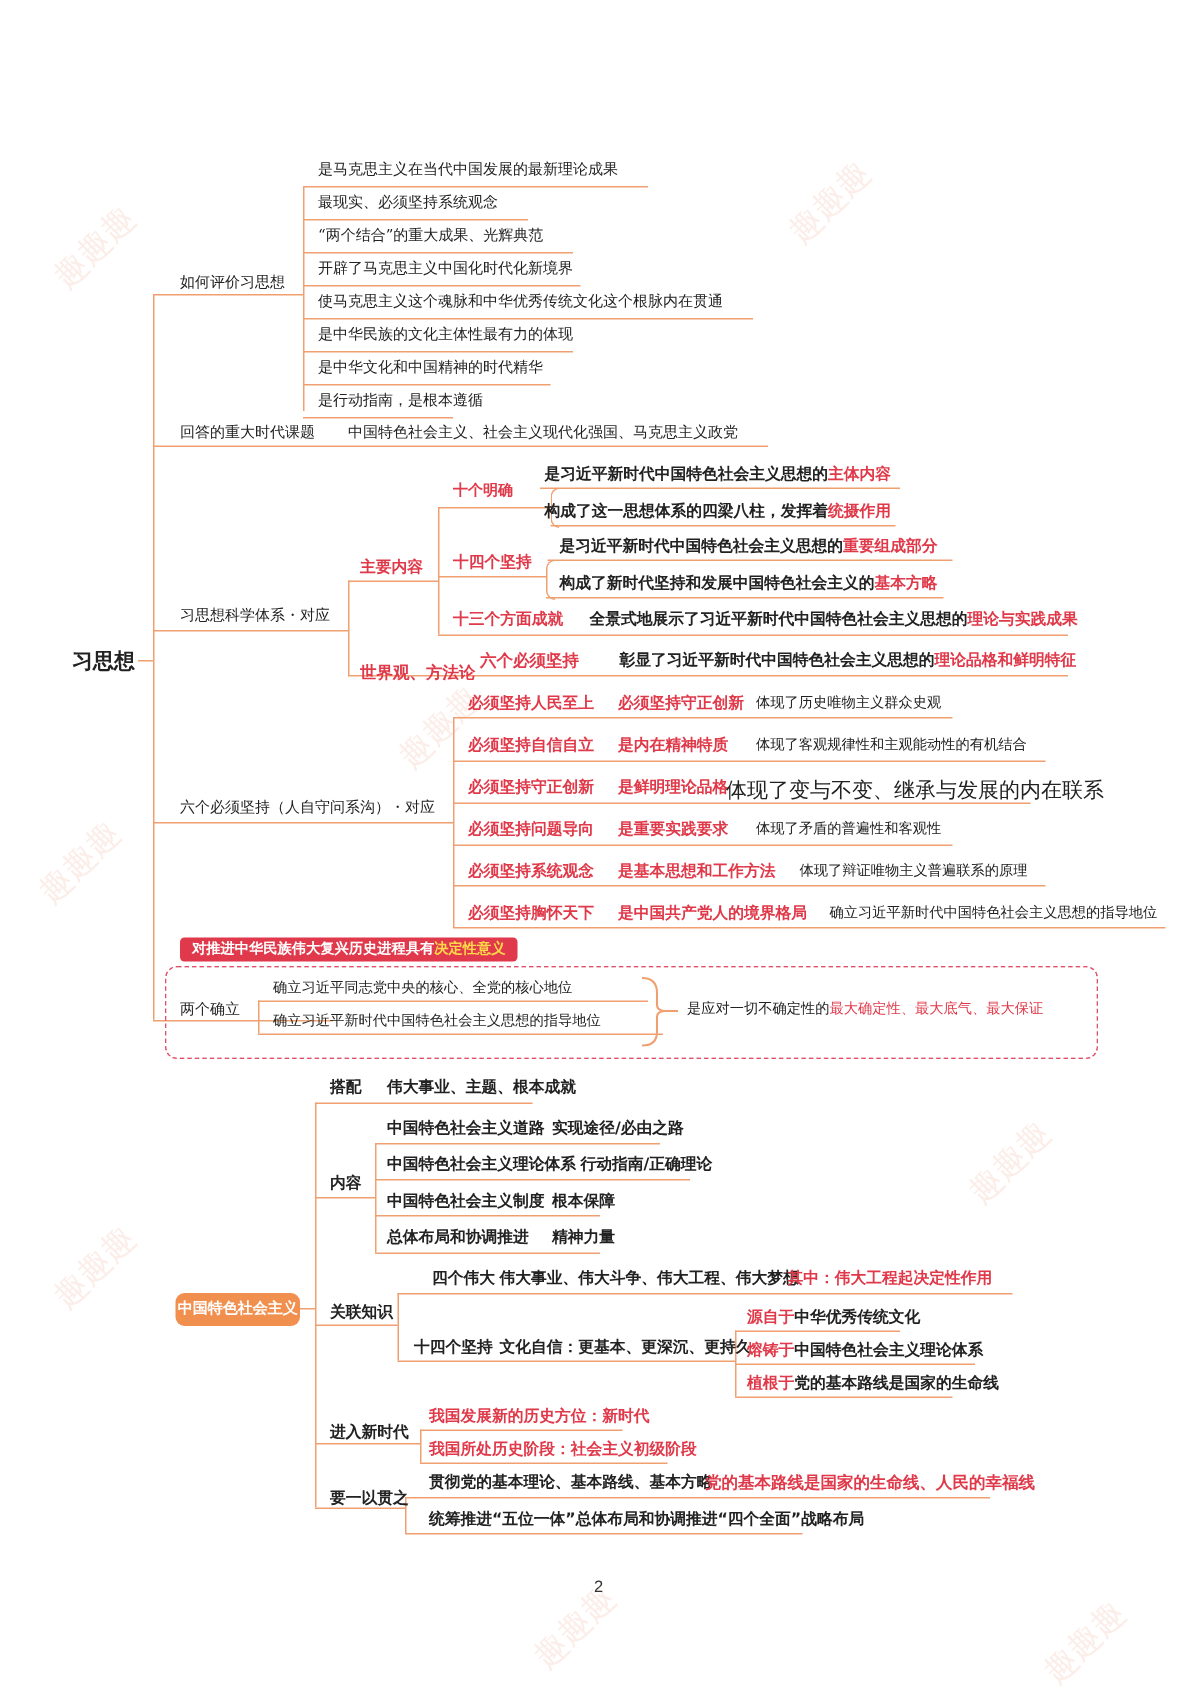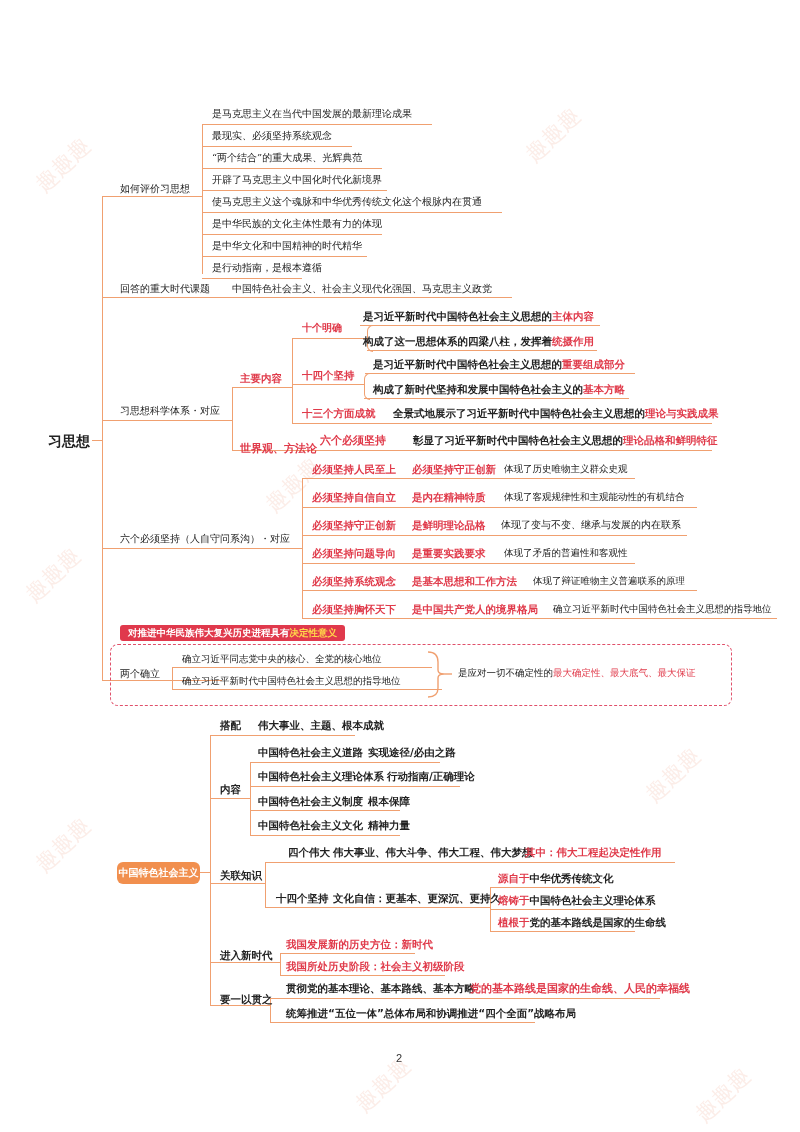--- a/index.html
+++ b/index.html
@@ -109,21 +109,21 @@
 
 <div class="t hw" style="left:120px;top:534px">六个必须坚持（人自守问系沟）・对应</div>
 <div class="t rb" style="left:312px;top:464px;font-size:10.5px">必须坚持人民至上</div>
 <div class="t rb" style="left:412px;top:464px;font-size:10.5px">必须坚持守正创新</div>
 <div class="t hw" style="left:504px;top:464px;font-size:9.5px">体现了历史唯物主义群众史观</div>
 <div class="t rb" style="left:312px;top:492px;font-size:10.5px">必须坚持自信自立</div>
 <div class="t rb" style="left:412px;top:492px;font-size:10.5px">是内在精神特质</div>
 <div class="t hw" style="left:504px;top:492px;font-size:9.5px">体现了客观规律性和主观能动性的有机结合</div>
 <div class="t rb" style="left:312px;top:520px;font-size:10.5px">必须坚持守正创新</div>
 <div class="t rb" style="left:412px;top:520px;font-size:10.5px">是鲜明理论品格</div>
-<div class="t hw" style="left:501px;top:520px;font-size:10px">体现了变与不变、继承与发展的内在联系</div>
+<div class="t hw" style="left:484px;top:520px;font-size:14px">体现了变与不变、继承与发展的内在联系</div>
 <div class="t rb" style="left:312px;top:548px;font-size:10.5px">必须坚持问题导向</div>
 <div class="t rb" style="left:412px;top:548px;font-size:10.5px">是重要实践要求</div>
 <div class="t hw" style="left:504px;top:548px;font-size:9.5px">体现了矛盾的普遍性和客观性</div>
 <div class="t rb" style="left:312px;top:576px;font-size:10.5px">必须坚持系统观念</div>
 <div class="t rb" style="left:412px;top:576px;font-size:10.5px">是基本思想和工作方法</div>
 <div class="t hw" style="left:533px;top:576px;font-size:9.5px">体现了辩证唯物主义普遍联系的原理</div>
 <div class="t rb" style="left:312px;top:604px;font-size:10.5px">必须坚持胸怀天下</div>
 <div class="t rb" style="left:412px;top:604px;font-size:10.5px">是中国共产党人的境界格局</div>
 <div class="t hw" style="left:553px;top:604px;font-size:9.5px">确立习近平新时代中国特色社会主义思想的指导地位</div>
 
@@ -168,21 +168,21 @@
 <div class="t bd" style="left:220px;top:720px">搭配</div>
 <div class="t bd" style="left:258px;top:720px">伟大事业、主题、根本成就</div>
 
 <div class="t bd" style="left:220px;top:784px">内容</div>
 <div class="t bd" style="left:258px;top:747px">中国特色社会主义道路</div>
 <div class="t bd" style="left:368px;top:747px">实现途径/必由之路</div>
 <div class="t bd" style="left:258px;top:771px">中国特色社会主义理论体系</div>
 <div class="t bd" style="left:387px;top:771px">行动指南/正确理论</div>
 <div class="t bd" style="left:258px;top:796px">中国特色社会主义制度</div>
 <div class="t bd" style="left:368px;top:796px">根本保障</div>
-<div class="t bd" style="left:258px;top:820px">中国特色社会主义文化</div>
+<div class="t bd" style="left:258px;top:820px">总体布局和协调推进</div>
 <div class="t bd" style="left:368px;top:820px">精神力量</div>
 
 <div class="t bd" style="left:220px;top:870px">关联知识</div>
 <div class="t bd" style="left:288px;top:847px">四个伟大</div>
 <div class="t bd" style="left:333px;top:847px">伟大事业、伟大斗争、伟大工程、伟大梦想</div>
 <div class="t rb" style="left:525px;top:847px;font-size:10.5px">其中：伟大工程起决定性作用</div>
 <div class="t bd" style="left:276px;top:893px">十四个坚持</div>
 <div class="t bd" style="left:333px;top:893px">文化自信：更基本、更深沉、更持久</div>
 <div class="t bd" style="left:498px;top:873px"><span class="red">源自于</span><span>中华优秀传统文化</span></div>
 <div class="t bd" style="left:498px;top:895px"><span class="red">熔铸于</span><span>中国特色社会主义理论体系</span></div>

